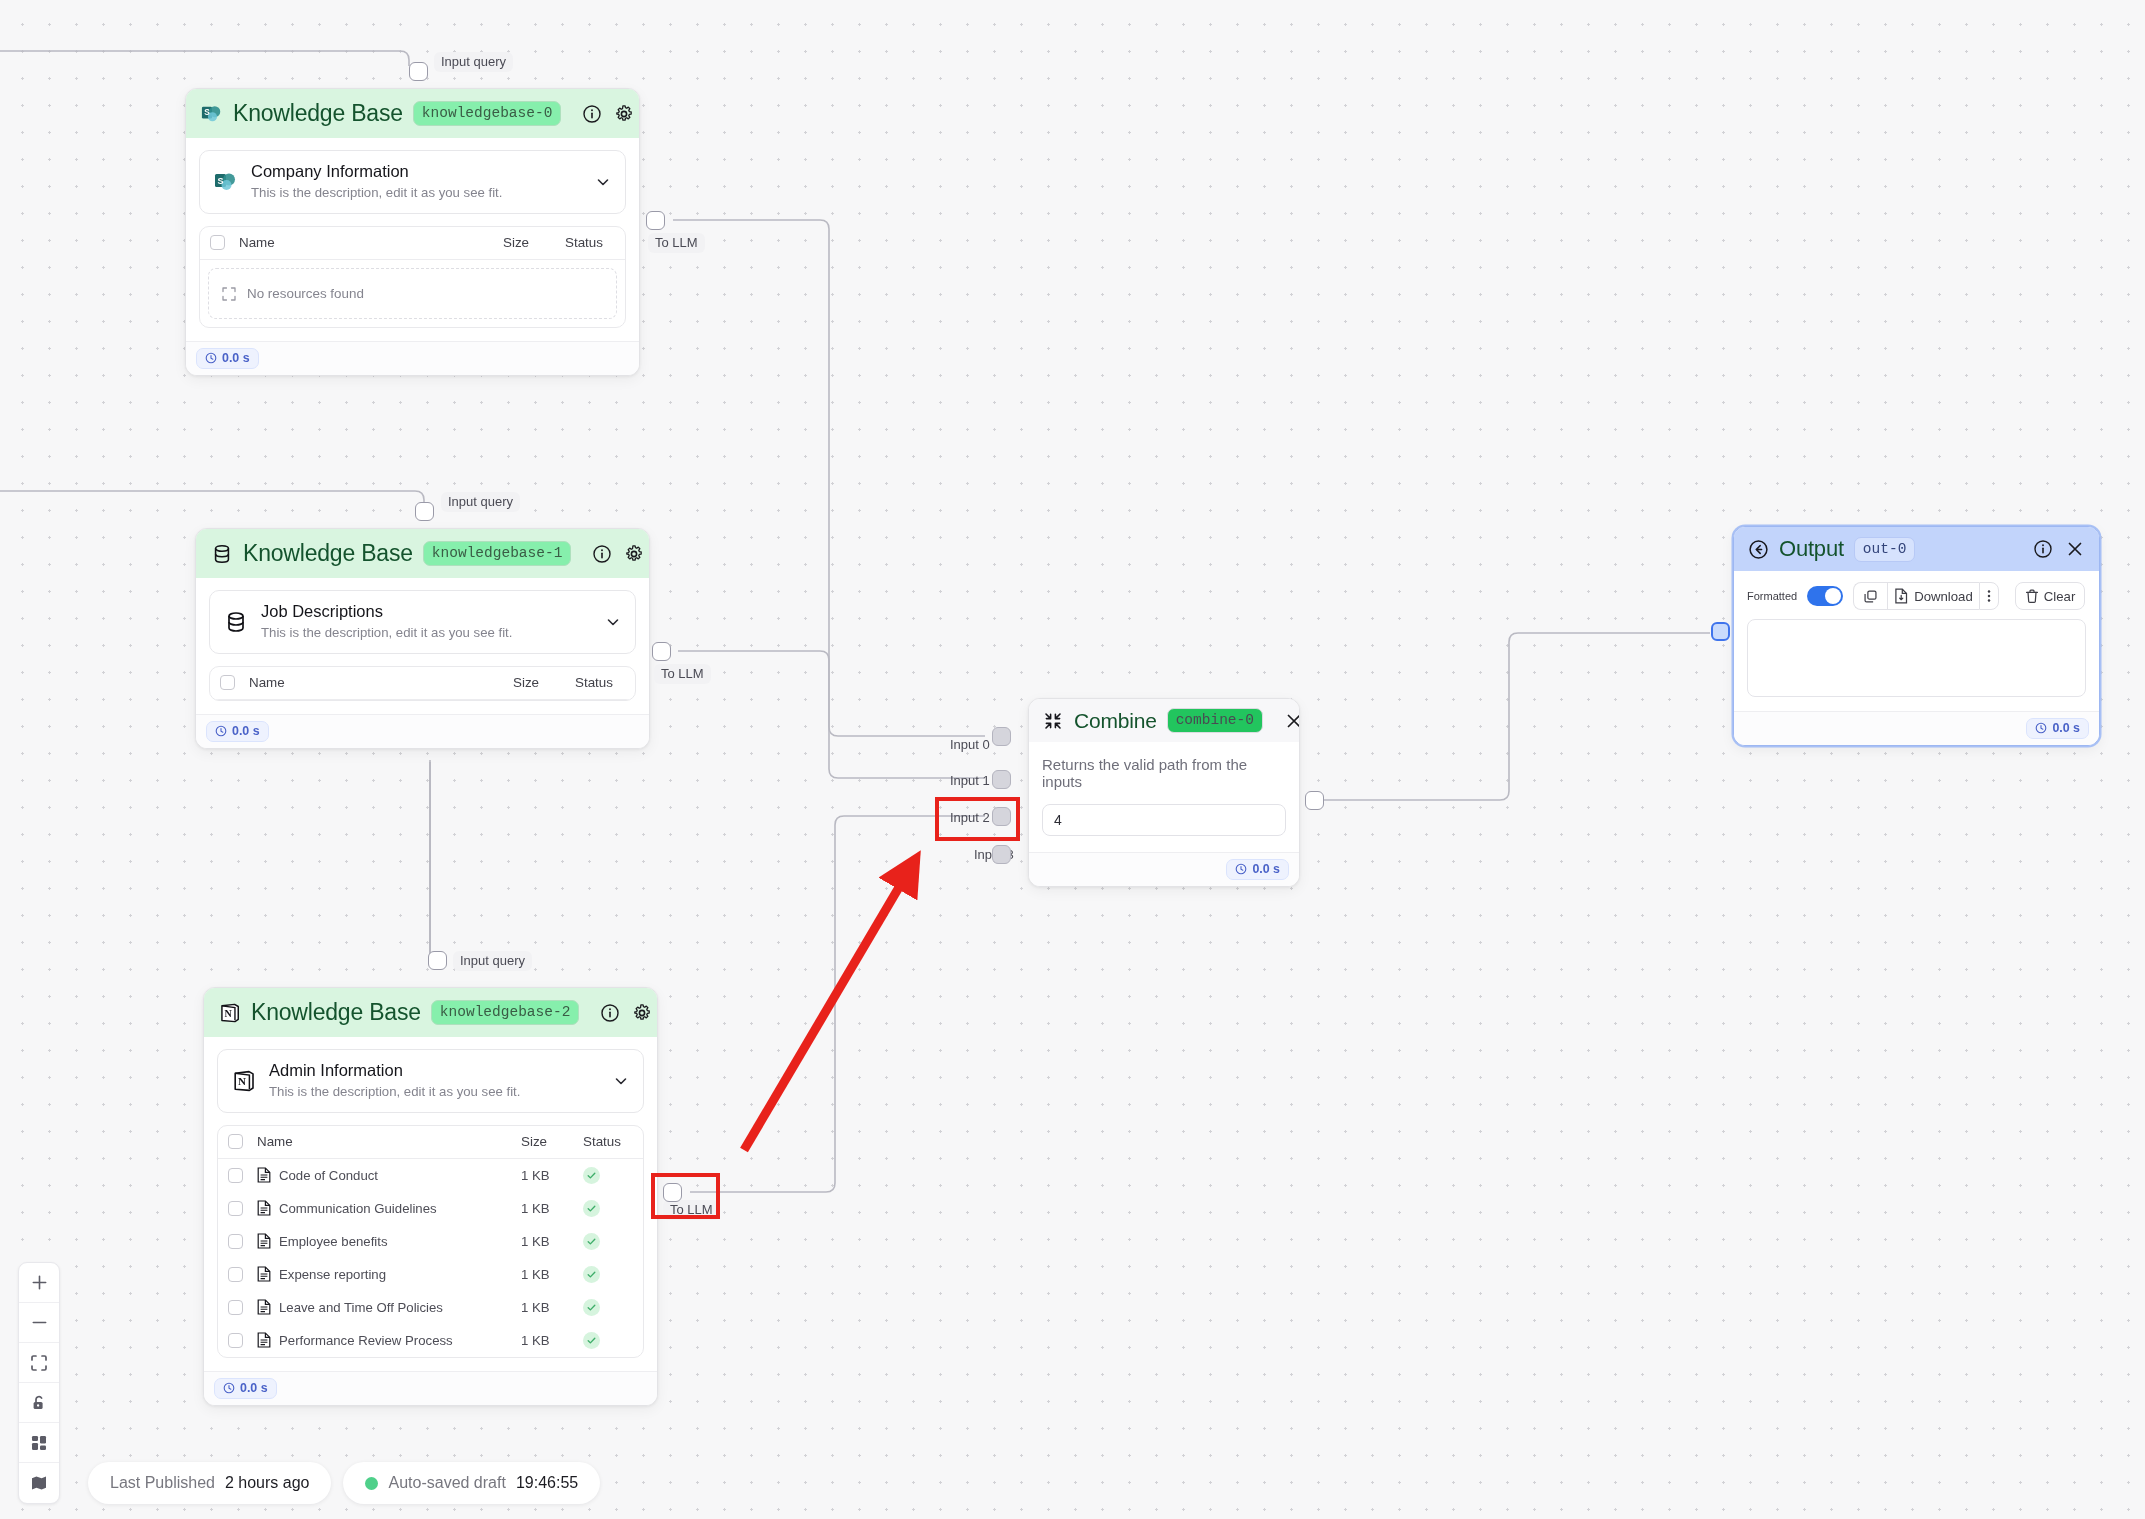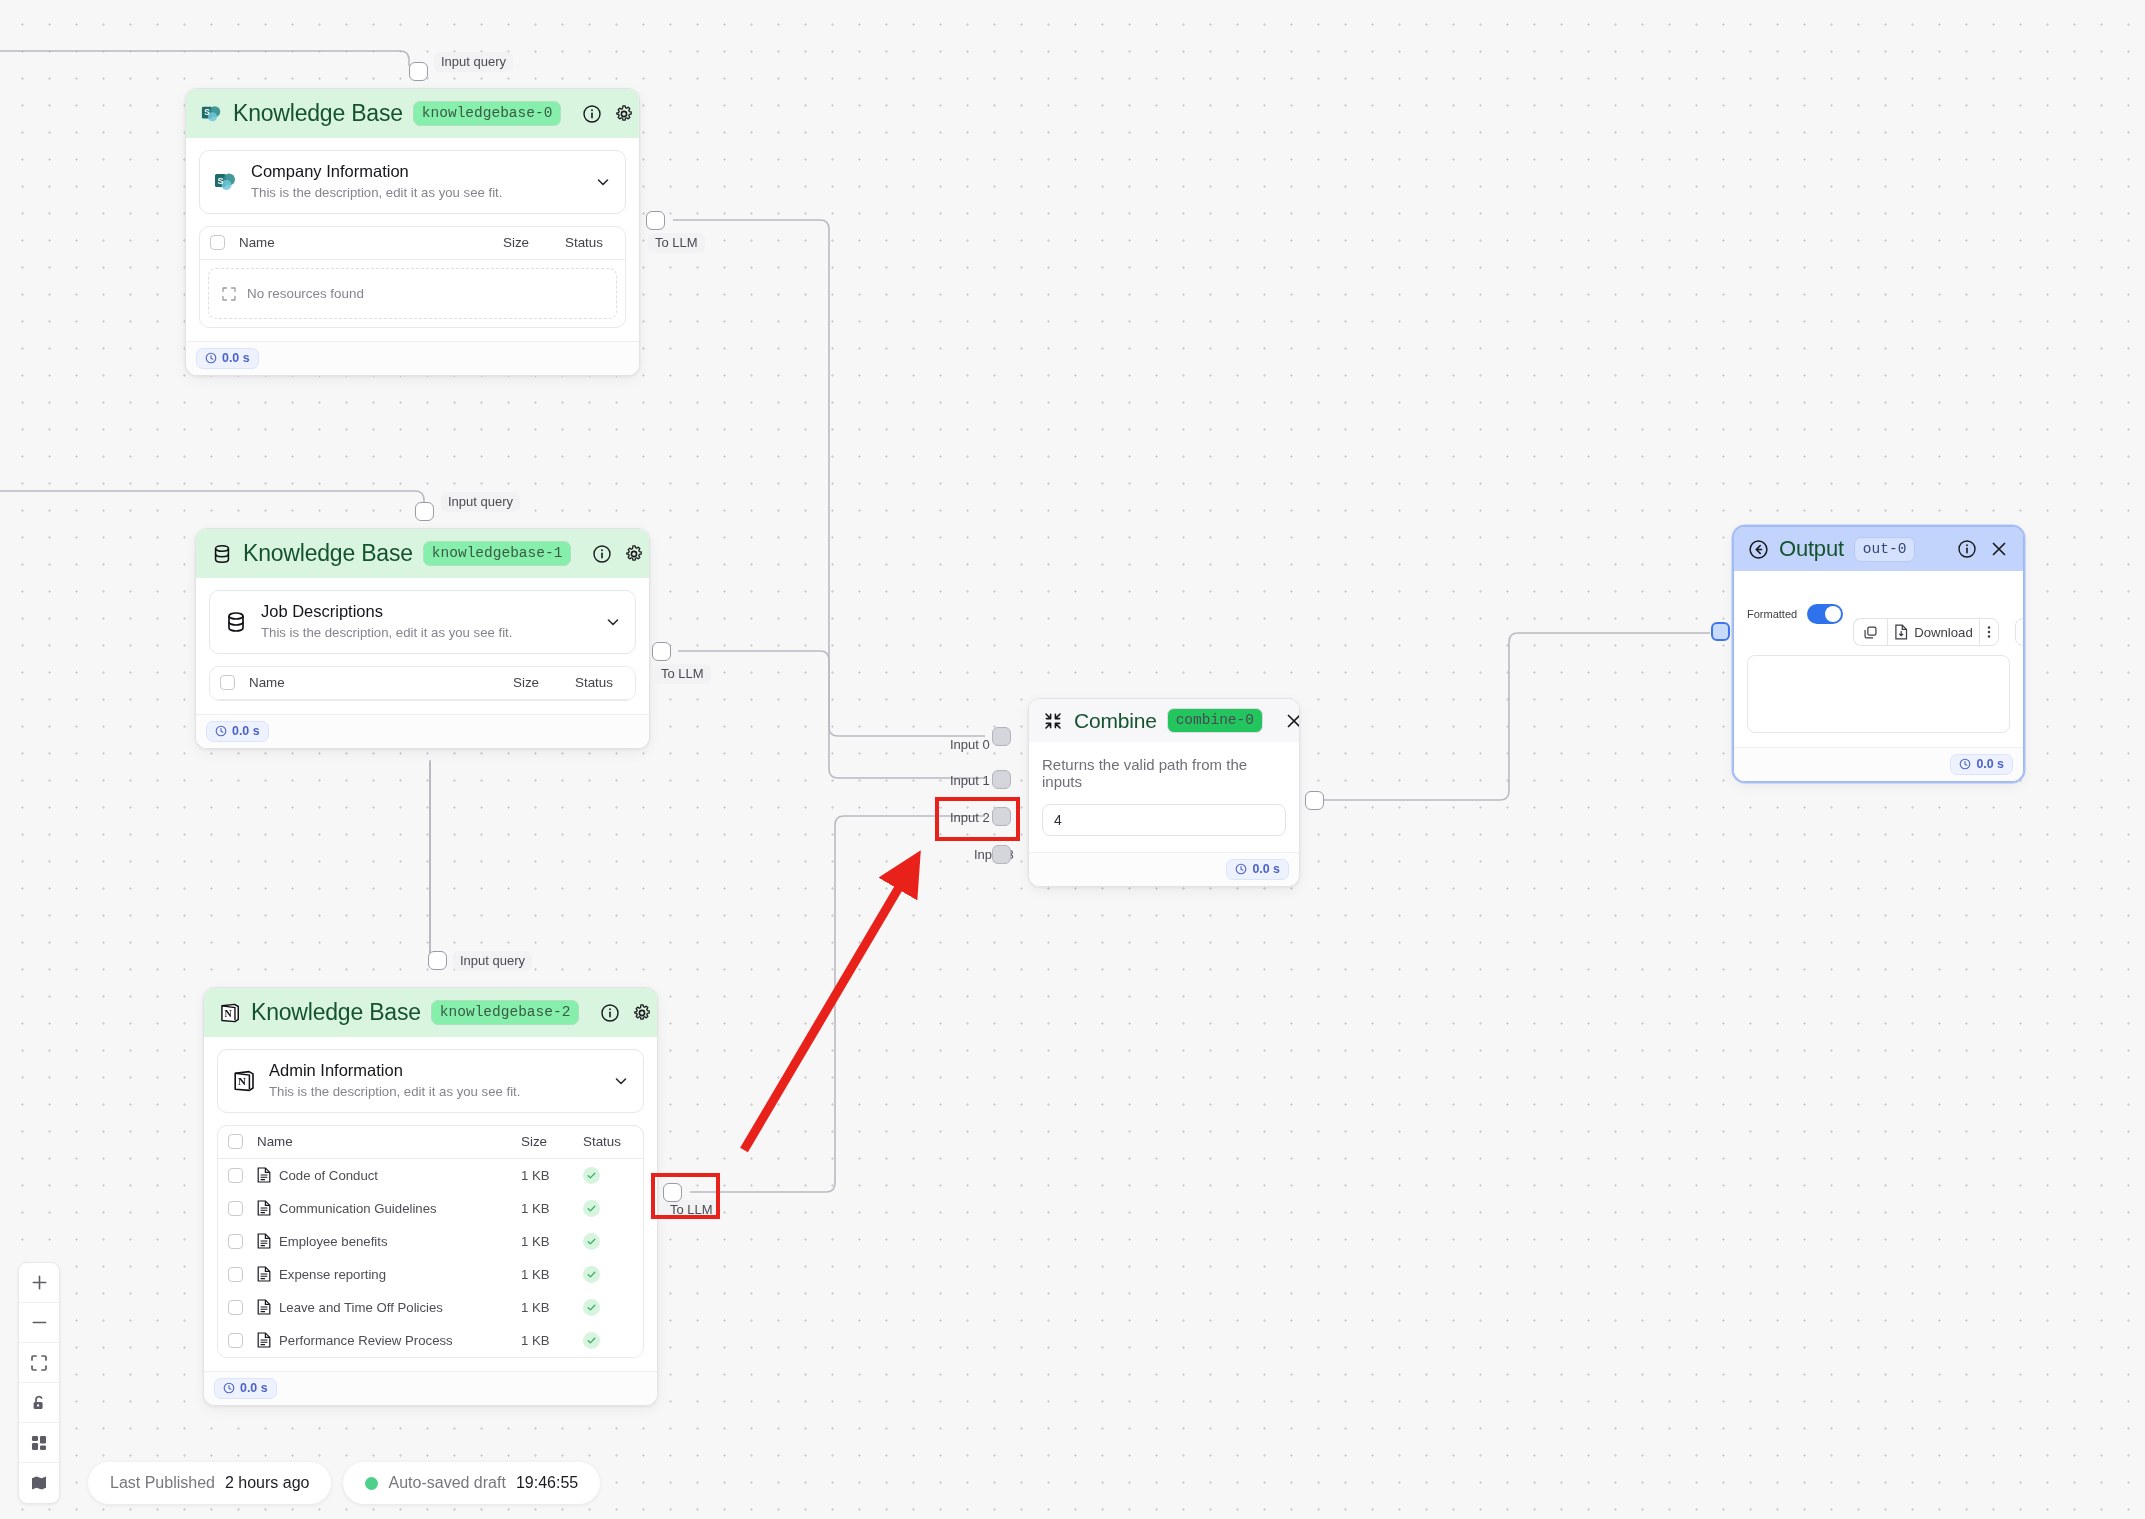--- a/index.html
+++ b/index.html
@@ -128,21 +128,20 @@
   }
   .toggle::after {
     content:""; position: absolute; top: 2px; right: 2px;
     width: 16px; height: 16px; border-radius: 50%; background:#fff;
   }
   .obtn {
     display: flex; align-items: center; gap: 5px;
     border: 1px solid #e2e2e7; border-radius: 8px; background:#fff;
     padding: 5px 9px; font-size: 13.2px; color: #3d3d45; cursor: pointer;
     height: 28px;
-    margin-top: 36px;
   }
   .obtn.group-l { border-top-right-radius:0; border-bottom-right-radius:0; border-right:0; }
   .obtn.group-m { border-radius:0; border-right:0; padding:5px 6px; }
   .obtn.group-r { border-top-left-radius:0; border-bottom-left-radius:0; }
   .out-area {
     margin: 0 13px 10px; height: 78px;
     border: 1px solid #e4e4e9; border-radius: 8px; background: #fff;
     position: relative; resize: none; width: calc(100% - 26px);
     font-family: "Liberation Sans", sans-serif;
   }
@@ -582,21 +581,21 @@
   <div class="handle filled" style="left:992px; top:727px;"></div>
   <span class="hlabel plain" style="left:943px; top:735px;">Input 0</span>
   <div class="handle filled" style="left:992px; top:770px;"></div>
   <span class="hlabel plain" style="left:943px; top:771px;">Input 1</span>
   <div class="handle filled" style="left:992px; top:807px;"></div>
   <span class="hlabel plain" style="left:943px; top:808px;">Input 2</span>
   <div class="handle filled" style="left:992px; top:845px;"></div>
   <span class="hlabel plain" style="left:967px; top:845px;">Input 3</span>
   <div class="handle" style="left:1305px; top:791px;"></div>
 
-  <div class="node" style="left:1733px; top:526px; width:291px; border-color:#9db7f2; box-shadow:0 0 0 1.5px #a8c0f5, 0 4px 14px rgba(16,18,24,.06);">
+  <div class="node" style="left:1733px; top:526px; width:367px; border-color:#9db7f2; box-shadow:0 0 0 1.5px #a8c0f5, 0 4px 14px rgba(16,18,24,.06);">
     <div class="node-head blue" style="padding:9px 13px;">
       <span class="head-btn">
         <svg width="21" height="21" viewBox="0 0 21 21">
             <circle cx="10.5" cy="10.5" r="8.4" fill="none" stroke="#17171d" stroke-width="1.5"></circle>
             <path d="M12.2 6.6 L8.2 10.5 L12.2 14.4 M8.2 10.5 H13.6" fill="none" stroke="#17171d" stroke-width="1.5" stroke-linecap="round" stroke-linejoin="round"></path>
           </svg>
       </span>
       <span class="node-title" style="font-size:22px;">Output</span>
       <span class="node-chip blue">out-0</span>
       <span class="head-spacer"></span>

